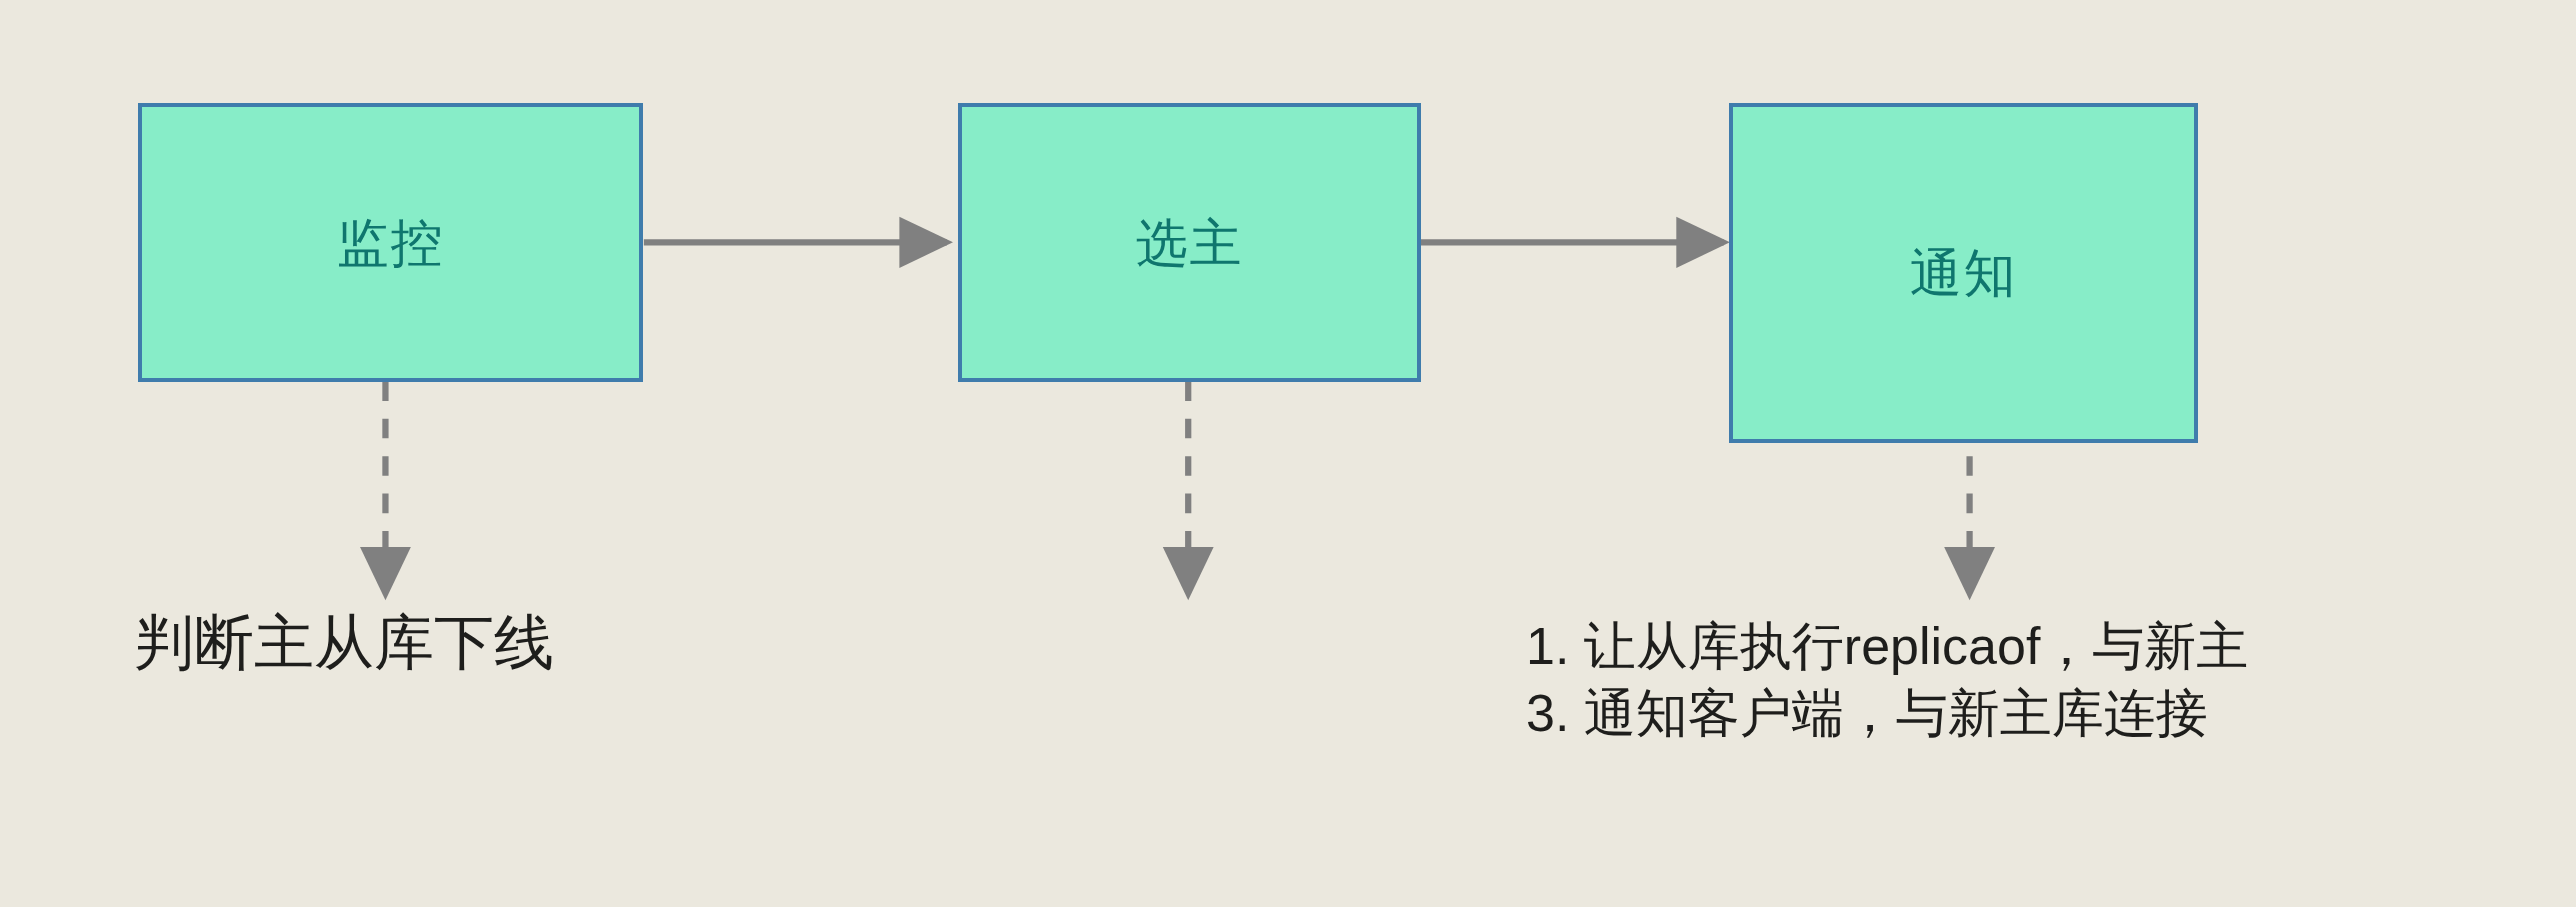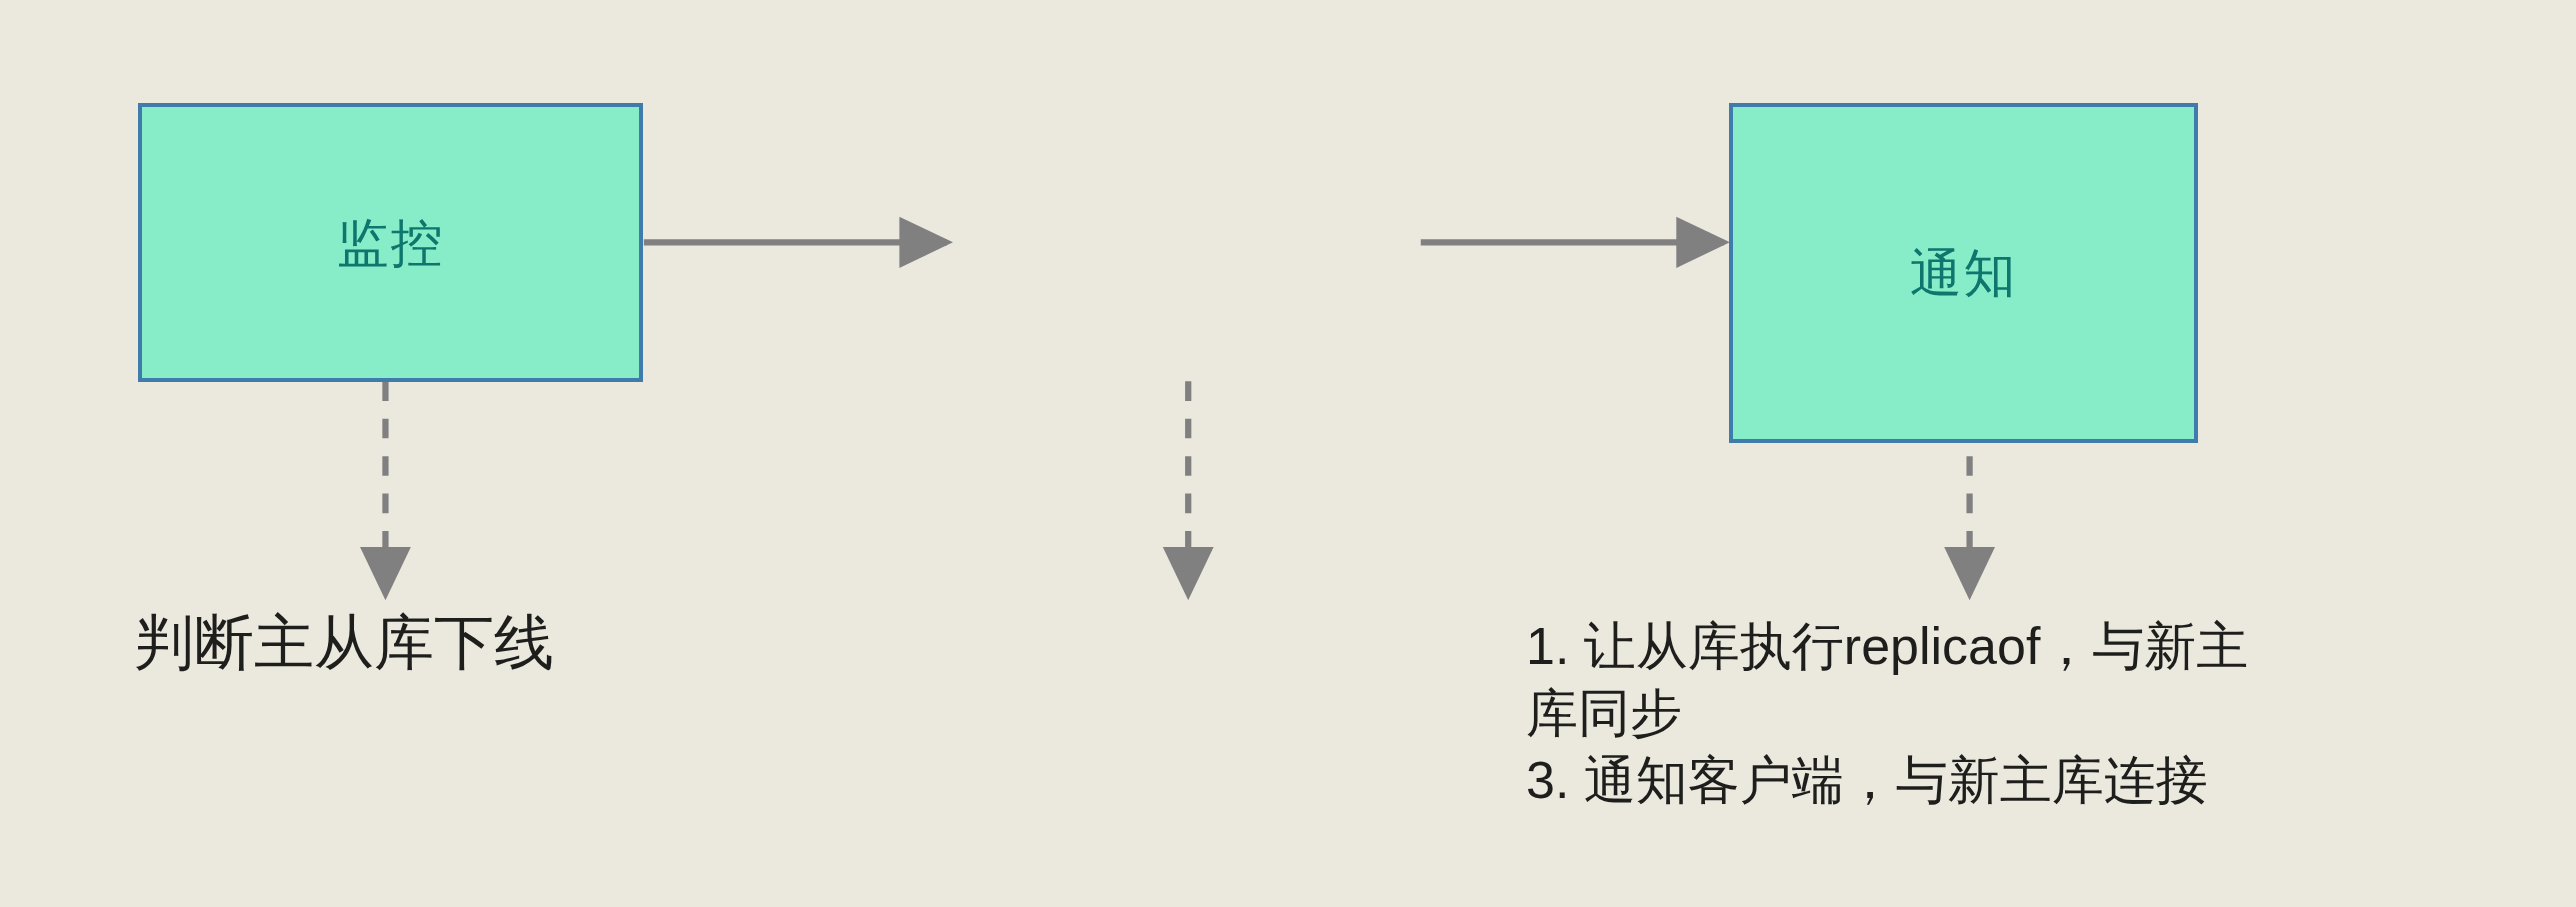--- a/index.html
+++ b/index.html
@@ -84,28 +84,30 @@
 
     <line x1="1333" y1="428" x2="1333" y2="664" stroke="#808080" stroke-width="7" stroke-dasharray="22 20" marker-end="url(#arrowDashed)"></line>
 
     <line x1="2210" y1="428" x2="2210" y2="664" stroke="#808080" stroke-width="7" stroke-dasharray="22 20" marker-end="url(#arrowDashed)"></line>
   </svg>
 
   <div class="node-box" style="left:138px; top:103px; width:505px; height:279px;">
     <span class="node-label">监控</span>
   </div>
 
+  <div class="node-box" style="left:958px; top:103px; width:463px; height:279px;">
+    <span class="node-label">选主</span>
+  </div>
 
   <div class="node-box" style="left:1729px; top:103px; width:469px; height:340px;">
     <span class="node-label">通知</span>
   </div>
 
   <div class="caption" style="left:134px; top:613px;">判断主从库下线</div>
 
 
   <div class="caption-block" style="left:1526px; top:613px;">
     <div class="cb-line">1. 让从库执行replicaof，与新主</div>
-    <div class="cb-line">库同步</div>
     <div class="cb-line">3. 通知客户端，与新主库连接</div>
   </div>
 
 </div>
 
 
 </body></html>

